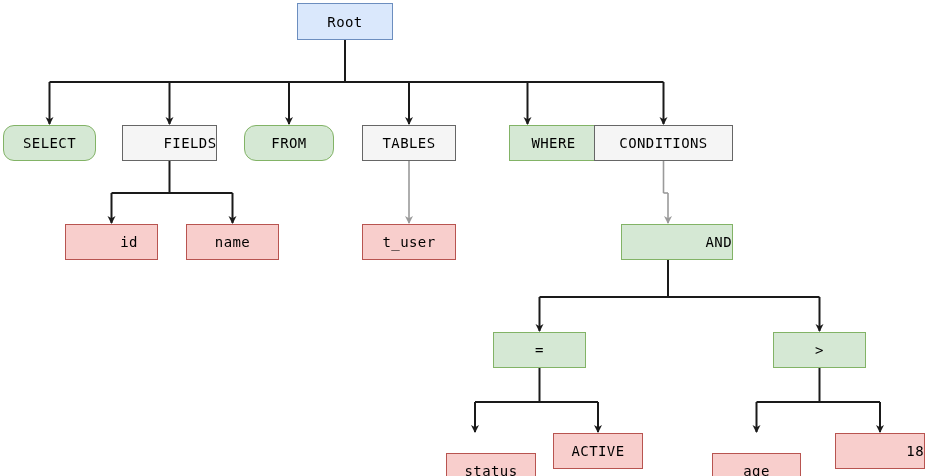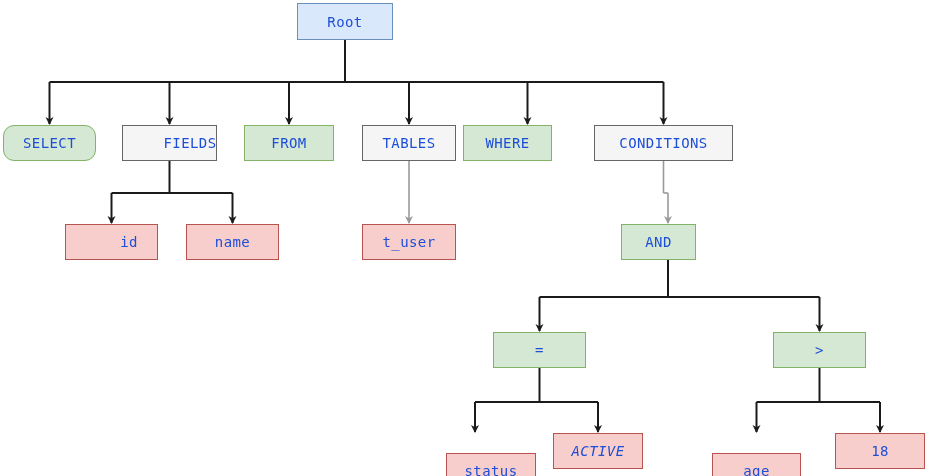--- a/index.html
+++ b/index.html
@@ -26,21 +26,21 @@
   .node {
     position: absolute;
     box-sizing: border-box;
     display: flex;
     align-items: center;
     justify-content: center;
     border-width: 1.5px;
     border-style: solid;
     font-size: 14px;
     letter-spacing: 0.4px;
-    color: #1d4ed8;
+    color: #000000;
     white-space: nowrap;
     z-index: 2;
   }
   .node-label {
     pointer-events: none;
   }
 </style>
 </head>
 <body>
 
@@ -87,56 +87,56 @@
   <div id="node-layer">
       <div class="node" style="left: 297px; top: 3px; width: 96px; height: 37px; background: rgb(218, 232, 252); border-color: rgb(108, 142, 191);">
         <span class="node-label">Root</span>
       </div>
       <div class="node" style="left: 3px; top: 125px; width: 93px; height: 36px; background: rgb(213, 232, 212); border-color: rgb(130, 179, 102); border-radius: 11px;">
         <span class="node-label">SELECT</span>
       </div>
       <div class="node" style="left: 122px; top: 125px; width: 95px; height: 36px; background: rgb(245, 245, 245); border-color: rgb(102, 102, 102); padding-left: 41px;">
         <span class="node-label">FIELDS</span>
       </div>
-      <div class="node" style="left: 244px; top: 125px; width: 90px; height: 36px; background: rgb(213, 232, 212); border-color: rgb(130, 179, 102);">
+      <div class="node" style="left: 244px; top: 125px; width: 90px; height: 36px; background: rgb(213, 232, 212); border-color: rgb(130, 179, 102); border-radius: 12px;">
         <span class="node-label">FROM</span>
       </div>
       <div class="node" style="left: 362px; top: 125px; width: 94px; height: 36px; background: rgb(245, 245, 245); border-color: rgb(102, 102, 102);">
         <span class="node-label">TABLES</span>
       </div>
-      <div class="node" style="left: 463px; top: 125px; width: 89px; height: 36px; background: rgb(213, 232, 212); border-color: rgb(130, 179, 102);">
+      <div class="node" style="left: 509px; top: 125px; width: 89px; height: 36px; background: rgb(213, 232, 212); border-color: rgb(130, 179, 102);">
         <span class="node-label">WHERE</span>
       </div>
       <div class="node" style="left: 594px; top: 125px; width: 139px; height: 36px; background: rgb(245, 245, 245); border-color: rgb(102, 102, 102);">
         <span class="node-label">CONDITIONS</span>
       </div>
       <div class="node" style="left: 65px; top: 224px; width: 93px; height: 36px; background: rgb(248, 206, 204); border-color: rgb(184, 84, 80); padding-left: 35px;">
         <span class="node-label">id</span>
       </div>
       <div class="node" style="left: 186px; top: 224px; width: 93px; height: 36px; background: rgb(248, 206, 204); border-color: rgb(184, 84, 80);">
         <span class="node-label">name</span>
       </div>
       <div class="node" style="left: 362px; top: 224px; width: 94px; height: 36px; background: rgb(248, 206, 204); border-color: rgb(184, 84, 80);">
         <span class="node-label">t_user</span>
       </div>
-      <div class="node" style="left: 621px; top: 224px; width: 75px; height: 36px; background: rgb(213, 232, 212); border-color: rgb(130, 179, 102);">
+      <div class="node" style="left: 621px; top: 224px; width: 112px; height: 36px; background: rgb(213, 232, 212); border-color: rgb(130, 179, 102); justify-content: flex-end;">
         <span class="node-label">AND</span>
       </div>
       <div class="node" style="left: 493px; top: 332px; width: 93px; height: 36px; background: rgb(213, 232, 212); border-color: rgb(130, 179, 102);">
         <span class="node-label">=</span>
       </div>
       <div class="node" style="left: 773px; top: 332px; width: 93px; height: 36px; background: rgb(213, 232, 212); border-color: rgb(130, 179, 102);">
         <span class="node-label">&gt;</span>
       </div>
       <div class="node" style="left: 430px; top: 453px; width: 90px; height: 36px; background: rgb(248, 206, 204); border-color: rgb(184, 84, 80); margin-left: 16px;">
         <span class="node-label">status</span>
       </div>
-      <div class="node" style="left: 553px; top: 433px; width: 90px; height: 36px; background: rgb(248, 206, 204); border-color: rgb(184, 84, 80); font-style: italic;">
+      <div class="node" style="left: 553px; top: 433px; width: 90px; height: 36px; background: rgb(248, 206, 204); border-color: rgb(184, 84, 80);">
         <span class="node-label">ACTIVE</span>
       </div>
       <div class="node" style="left: 712px; top: 433px; width: 89px; height: 36px; background: rgb(248, 206, 204); border-color: rgb(184, 84, 80); margin-top: 20px;">
         <span class="node-label">age</span>
       </div>
-      <div class="node" style="left: 835px; top: 433px; width: 90px; height: 36px; background: rgb(248, 206, 204); border-color: rgb(184, 84, 80);">
+      <div class="node" style="left: 835px; top: 433px; width: 90px; height: 36px; background: rgb(248, 206, 204); border-color: rgb(184, 84, 80); justify-content: flex-end;">
         <span class="node-label">18</span>
       </div>
     </div>
 </div>
 
 </body></html>

